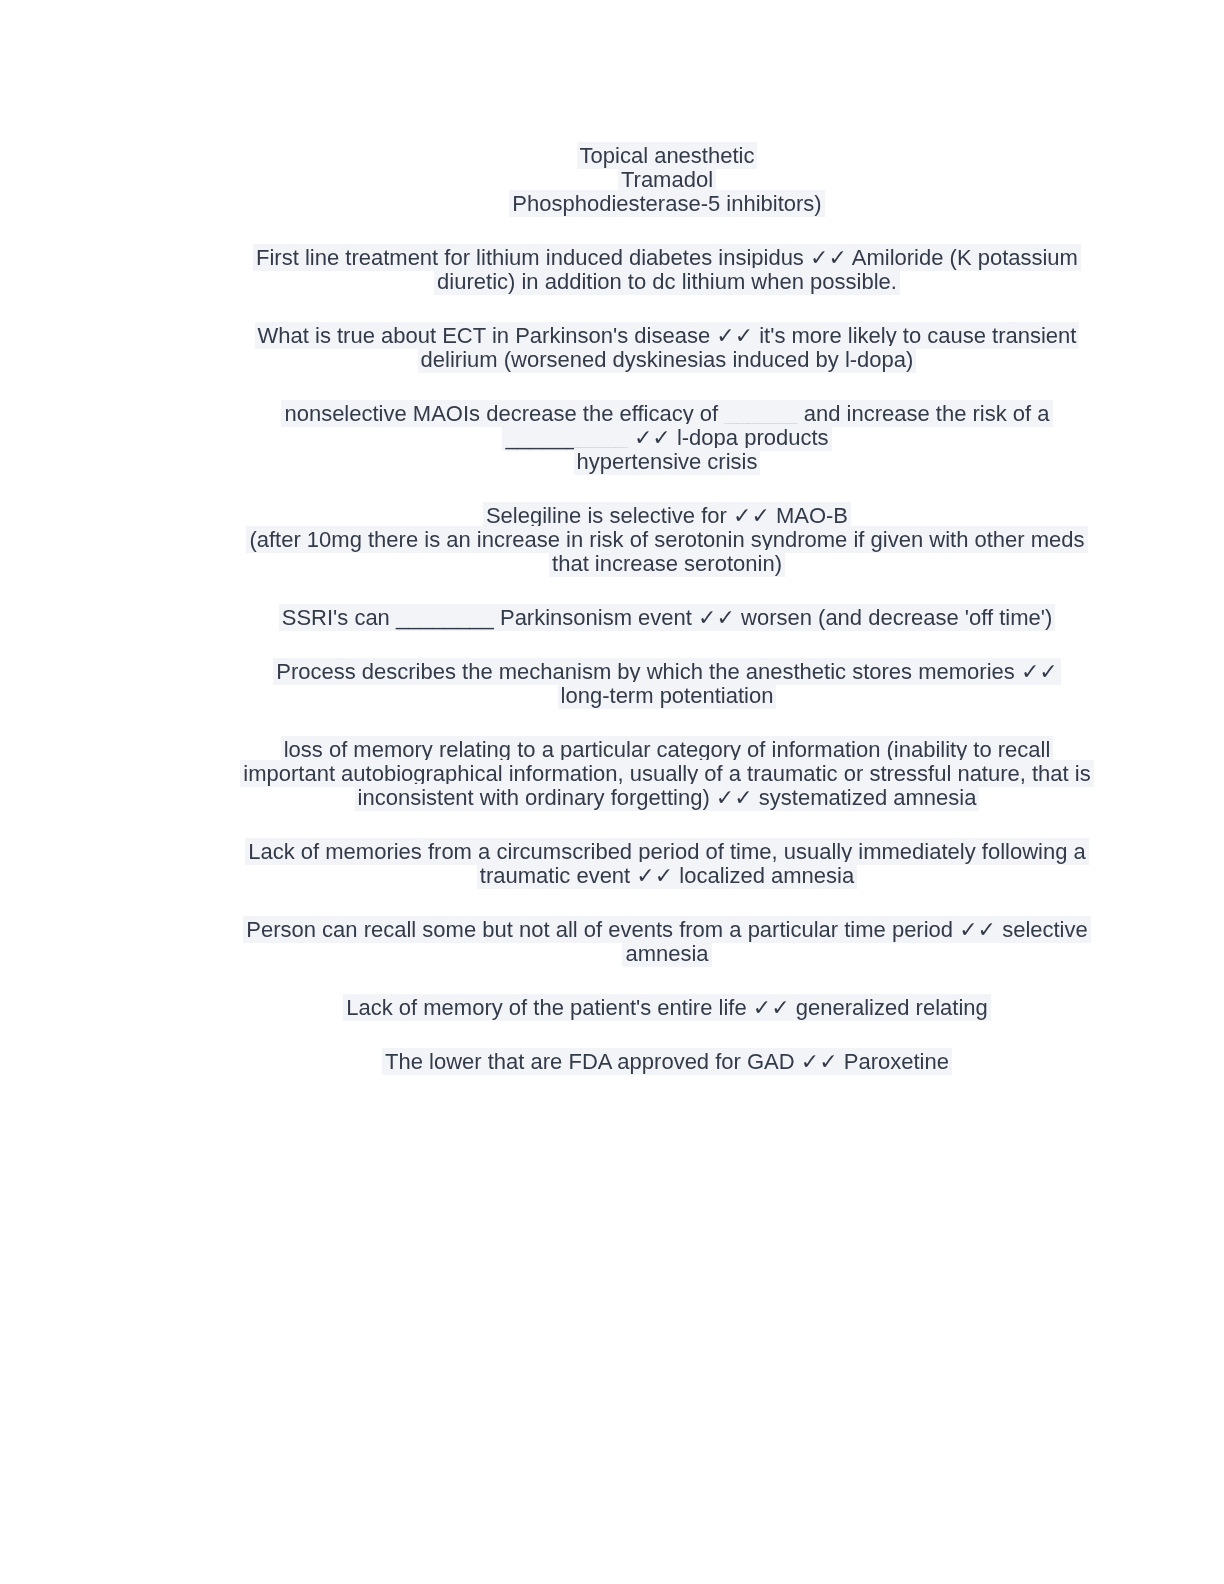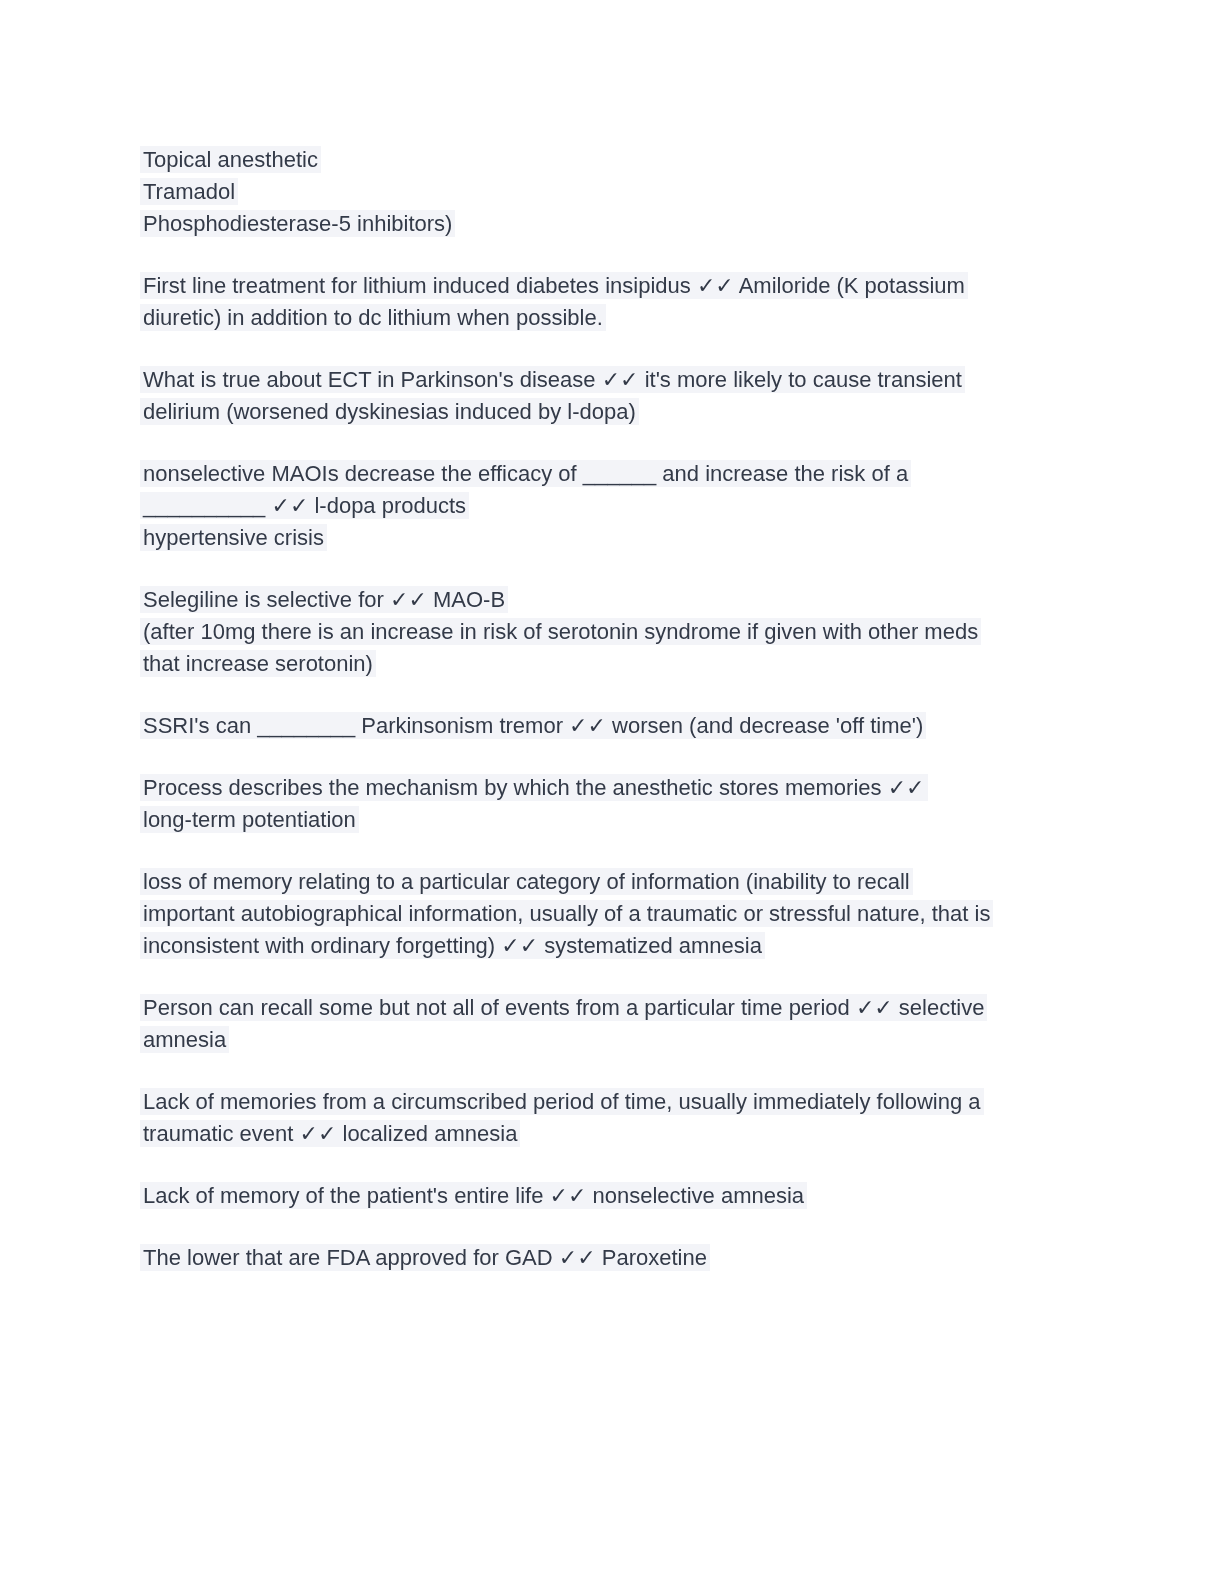--- a/index.html
+++ b/index.html
@@ -15,23 +15,24 @@
     overflow: hidden;
     font-family: "Liberation Sans", "DejaVu Sans", sans-serif;
   }
   .content {
     box-sizing: border-box;
     padding: 144px 30px 0 140px;
   }
   .content p {
     margin: 0 0 30px 0;
     font-size: 22px;
-    line-height: 32px;
+    line-height: 24px;
     color: #333a48;
     white-space: pre-line; 
+    text-align: center;
   }
   .content p .hl {
     background: #f3f4f8;
     padding: 1px 3px;
     -webkit-box-decoration-break: clone;
     box-decoration-break: clone;
   }
 </style>
 </head>
 <body>
@@ -44,26 +45,26 @@
     <p><span class="hl">First line treatment for lithium induced diabetes insipidus ✓✓ Amiloride (K potassium
 diuretic) in addition to dc lithium when possible.</span></p>
     <p><span class="hl">What is true about ECT in Parkinson's disease ✓✓ it's more likely to cause transient
 delirium (worsened dyskinesias induced by l-dopa)</span></p>
     <p><span class="hl">nonselective MAOIs decrease the efficacy of ______ and increase the risk of a
 __________ ✓✓ l-dopa products
 hypertensive crisis</span></p>
     <p><span class="hl">Selegiline is selective for ✓✓ MAO-B
 (after 10mg there is an increase in risk of serotonin syndrome if given with other meds
 that increase serotonin)</span></p>
-    <p><span class="hl">SSRI's can ________ Parkinsonism tremor ✓✓ worsen (and decrease 'off time')</span></p>
+    <p><span class="hl">SSRI's can ________ Parkinsonism event ✓✓ worsen (and decrease 'off time')</span></p>
     <p><span class="hl">Process describes the mechanism by which the anesthetic stores memories ✓✓
 long-term potentiation</span></p>
     <p><span class="hl">loss of memory relating to a particular category of information (inability to recall
 important autobiographical information, usually of a traumatic or stressful nature, that is
 inconsistent with ordinary forgetting) ✓✓ systematized amnesia</span></p>
+    <p><span class="hl">Lack of memories from a circumscribed period of time, usually immediately following a
+traumatic event ✓✓ localized amnesia</span></p>
     <p><span class="hl">Person can recall some but not all of events from a particular time period ✓✓ selective
 amnesia</span></p>
-    <p><span class="hl">Lack of memories from a circumscribed period of time, usually immediately following a
-traumatic event ✓✓ localized amnesia</span></p>
-    <p><span class="hl">Lack of memory of the patient's entire life ✓✓ nonselective amnesia</span></p>
+    <p><span class="hl">Lack of memory of the patient's entire life ✓✓ generalized relating</span></p>
     <p><span class="hl">The lower that are FDA approved for GAD ✓✓ Paroxetine</span></p>
   </div>
 </div>
 
 </body></html>

